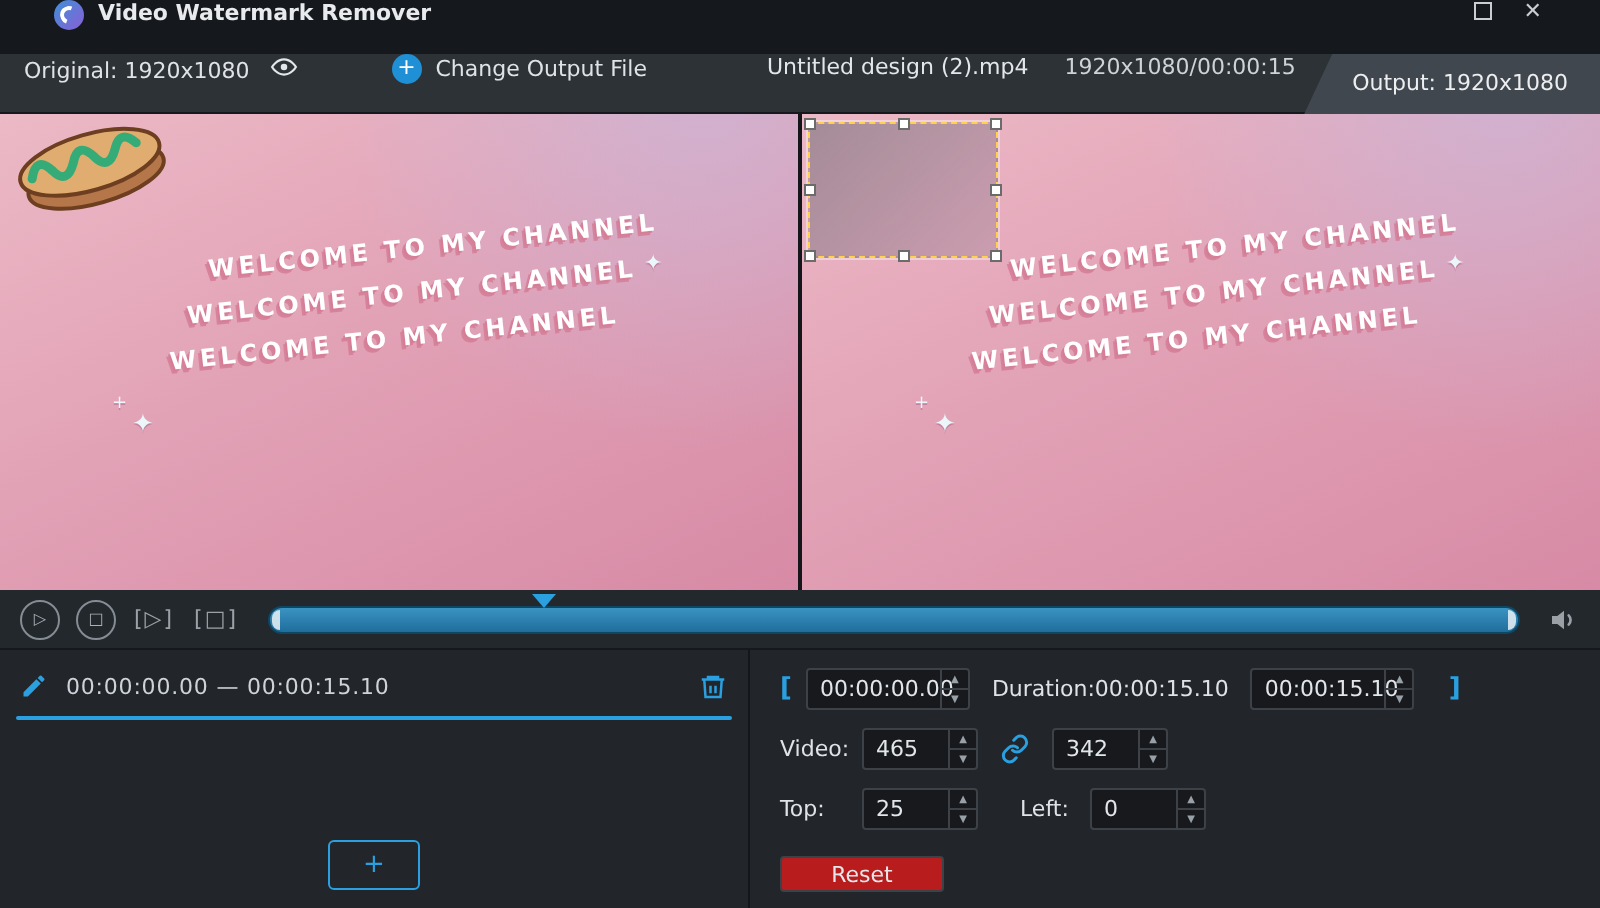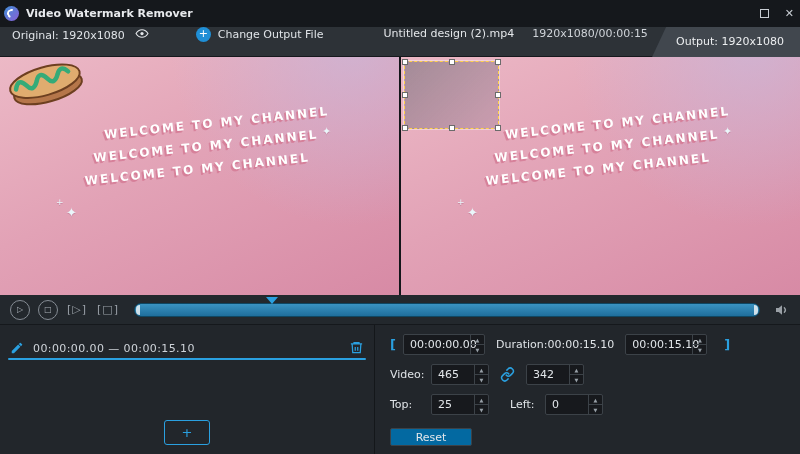--- a/index.html
+++ b/index.html
@@ -1,21 +1,21 @@
 <!DOCTYPE html>
 <html><head>
 <meta charset="utf-8">
 <style>
   *{margin:0;padding:0;box-sizing:border-box}
   html,body{width:800px;height:454px;overflow:hidden}
   body{font-family:"DejaVu Sans","Liberation Sans",sans-serif;background:#22262b;color:#cfd3d8}
   .app{width:800px;height:454px;display:flex;flex-direction:column;background:#22262b}
 
   
-  .titlebar{height:27px;background:#15181c;display:flex;align-items:center;gap:7px;padding:0 4px;flex:0 0 auto}
+  .titlebar{height:27px;background:#15181c;display:flex;align-items:flex-start;gap:7px;padding:0 27px;flex:0 0 auto}
   .logo{width:15px;height:15px;border-radius:50%;background:linear-gradient(135deg,#3f8fd8,#8a5fd6);position:relative;flex:0 0 auto}
   .logo::after{content:"";position:absolute;inset:3px;border-radius:50%;border:2px solid #fff;border-color:#fff transparent transparent #fff;transform:rotate(-25deg)}
   .win-title{font-size:11px;font-weight:bold;color:#e8eaed}
   .win-controls{margin-left:auto;display:flex;align-items:center;gap:16px;padding-right:2px}
   .max-box{width:9px;height:9px;border:1px solid #c9ced4;display:inline-block;cursor:pointer}
   .close-x{color:#c9ced4;font-size:11px;cursor:pointer;line-height:1}
 
   
   .toolbar{height:30px;background:#2d3237;border-bottom:1px solid #15181c;display:flex;align-items:flex-start;font-size:11px;color:#dfe3e7;flex:0 0 auto}
   .tb-original{display:flex;align-items:center;gap:9px;padding:0 12px}
@@ -53,21 +53,21 @@
   .track::before,.track::after{content:"";position:absolute;top:1px;bottom:1px;width:4px;background:rgba(235,242,246,.85)}
   .track::before{left:1px;border-radius:6px 0 0 6px}
   .track::after{right:1px;border-radius:0 6px 6px 0}
   .marker{position:absolute;left:22%;top:-6px;width:0;height:0;border:6px solid transparent;border-top:7px solid #2aa0e0;transform:translateX(-50%);cursor:pointer}
   .time-display{font-size:11px;color:#2aa0e0;white-space:nowrap}
   .vol{display:flex;align-items:center;cursor:pointer}
 
   
   .bottom{flex:1;display:flex;background:#22262b;min-height:0}
   .left-panel{width:375px;border-right:1px solid #14171a;display:flex;flex-direction:column;padding:6px 8px 9px}
-  .wm-row{display:flex;align-items:flex-end;gap:9px;height:24px;padding:0 2px}
+  .wm-row{display:flex;align-items:center;gap:9px;height:24px;padding:0 2px}
   .wm-range{font-size:11px;color:#ced3d9;letter-spacing:.4px}
   .trash{margin-left:auto;cursor:pointer;display:flex}
   .pen{display:flex;cursor:pointer}
   .underline{height:2px;background:#2aa0e0;margin-top:3px;border-radius:1px}
   .add-btn{margin-top:auto;align-self:center;display:flex;align-items:center;gap:9px;border:1px solid #2aa0e0;color:#2aa0e0;background:transparent;border-radius:3px;font-size:11px;padding:5px 17px;cursor:pointer;font-family:inherit}
   .add-plus{font-size:13px;line-height:1}
 
   .right-panel{flex:1;padding:9px 12px 8px 15px;display:flex;flex-direction:column;gap:9px;font-size:11px;color:#dfe3e7}
   .prop-row{display:flex;align-items:center;gap:7px}
   .bracket{color:#2aa0e0;font-size:13px;font-weight:bold}
@@ -76,21 +76,21 @@
   .field .val{display:flex;align-items:center;padding:0 6px;font-size:11px;color:#e2e6ea}
   .field.time .val{width:66px}
   .field.num .val{width:42px}
   .spin{display:flex;flex-direction:column;border-left:1px solid #3c4248;width:14px}
   .spin span{flex:1;display:flex;align-items:center;justify-content:center;font-size:5px;color:#98a0a8;cursor:pointer}
   .spin .up{border-bottom:1px solid #3c4248}
   .lbl-w{width:34px}
   .lbl-left{margin-left:14px;width:28px}
   .duration-lbl{margin:0 4px;white-space:nowrap}
   .link-ic{display:flex;margin:0 4px;cursor:pointer}
-  .reset-btn{width:82px;height:22px;background:#0369a1;border:1px solid #3c4248;color:#e2e6ea;font-size:11px;border-radius:2px;margin-top:4px;cursor:pointer;font-family:inherit}
+  .reset-btn{width:82px;height:22px;background:#b91c1c;border:1px solid #3c4248;color:#e2e6ea;font-size:11px;border-radius:2px;margin-top:4px;cursor:pointer;font-family:inherit}
 </style>
 </head>
 <body>
 
 <div class="app">
 
   <div class="titlebar">
     <span class="logo"></span>
     <span class="win-title">Video Watermark Remover</span>
     <div class="win-controls">

